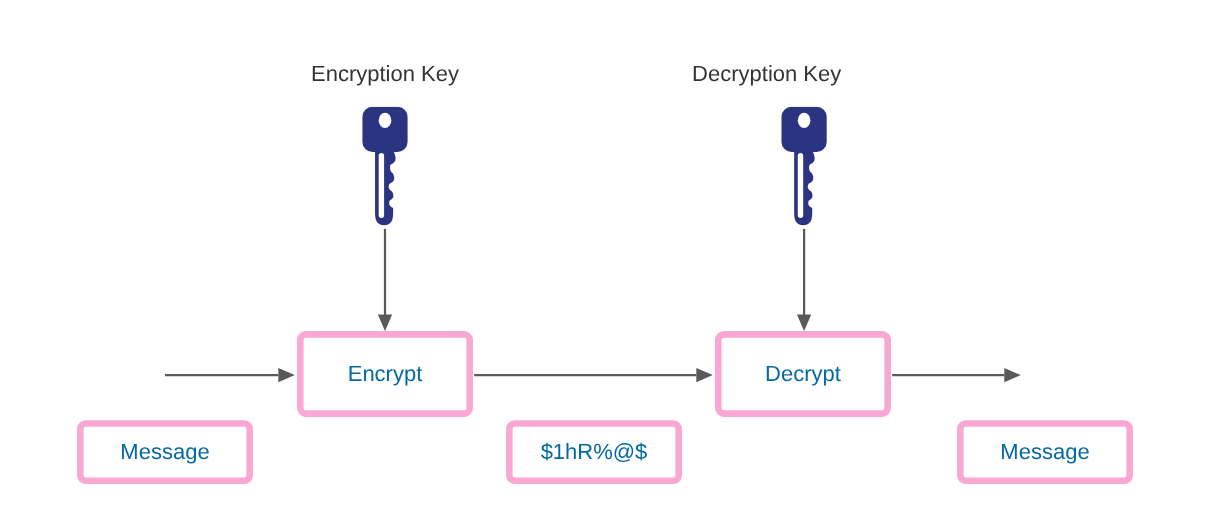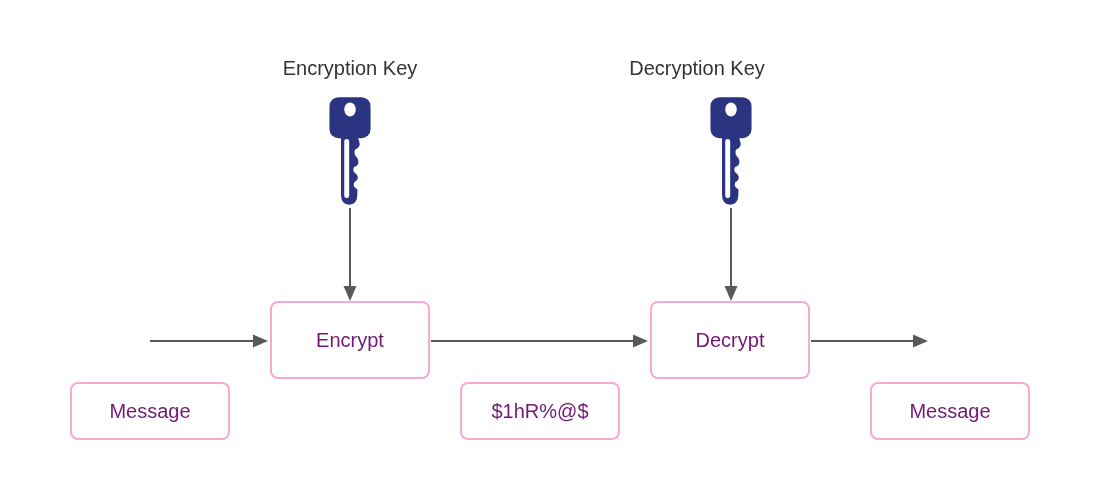--- a/index.html
+++ b/index.html
@@ -17,28 +17,28 @@
   .abs { position: absolute; }
   .key-label {
     font-size: 20px;
     color: #333333;
     transform: translateX(-50%);
     white-space: nowrap;
   }
   .node {
     position: absolute;
     box-sizing: border-box;
-    border: 2px solid #f9a8d4;
+    border: 6px solid #f9a8d4;
     border-radius: 8px;
     background: #ffffff;
     display: flex;
     align-items: center;
     justify-content: center;
     font-size: 20px;
-    color: #701a75;
+    color: #0369a1;
   }
   .proc { width: 160px; height: 78px; top: 301px; }
   .term { width: 160px; height: 58px; top: 382px; }
   svg { display: block; }
 </style>
 </head>
 <body>
 
 <div class="canvas">
 

